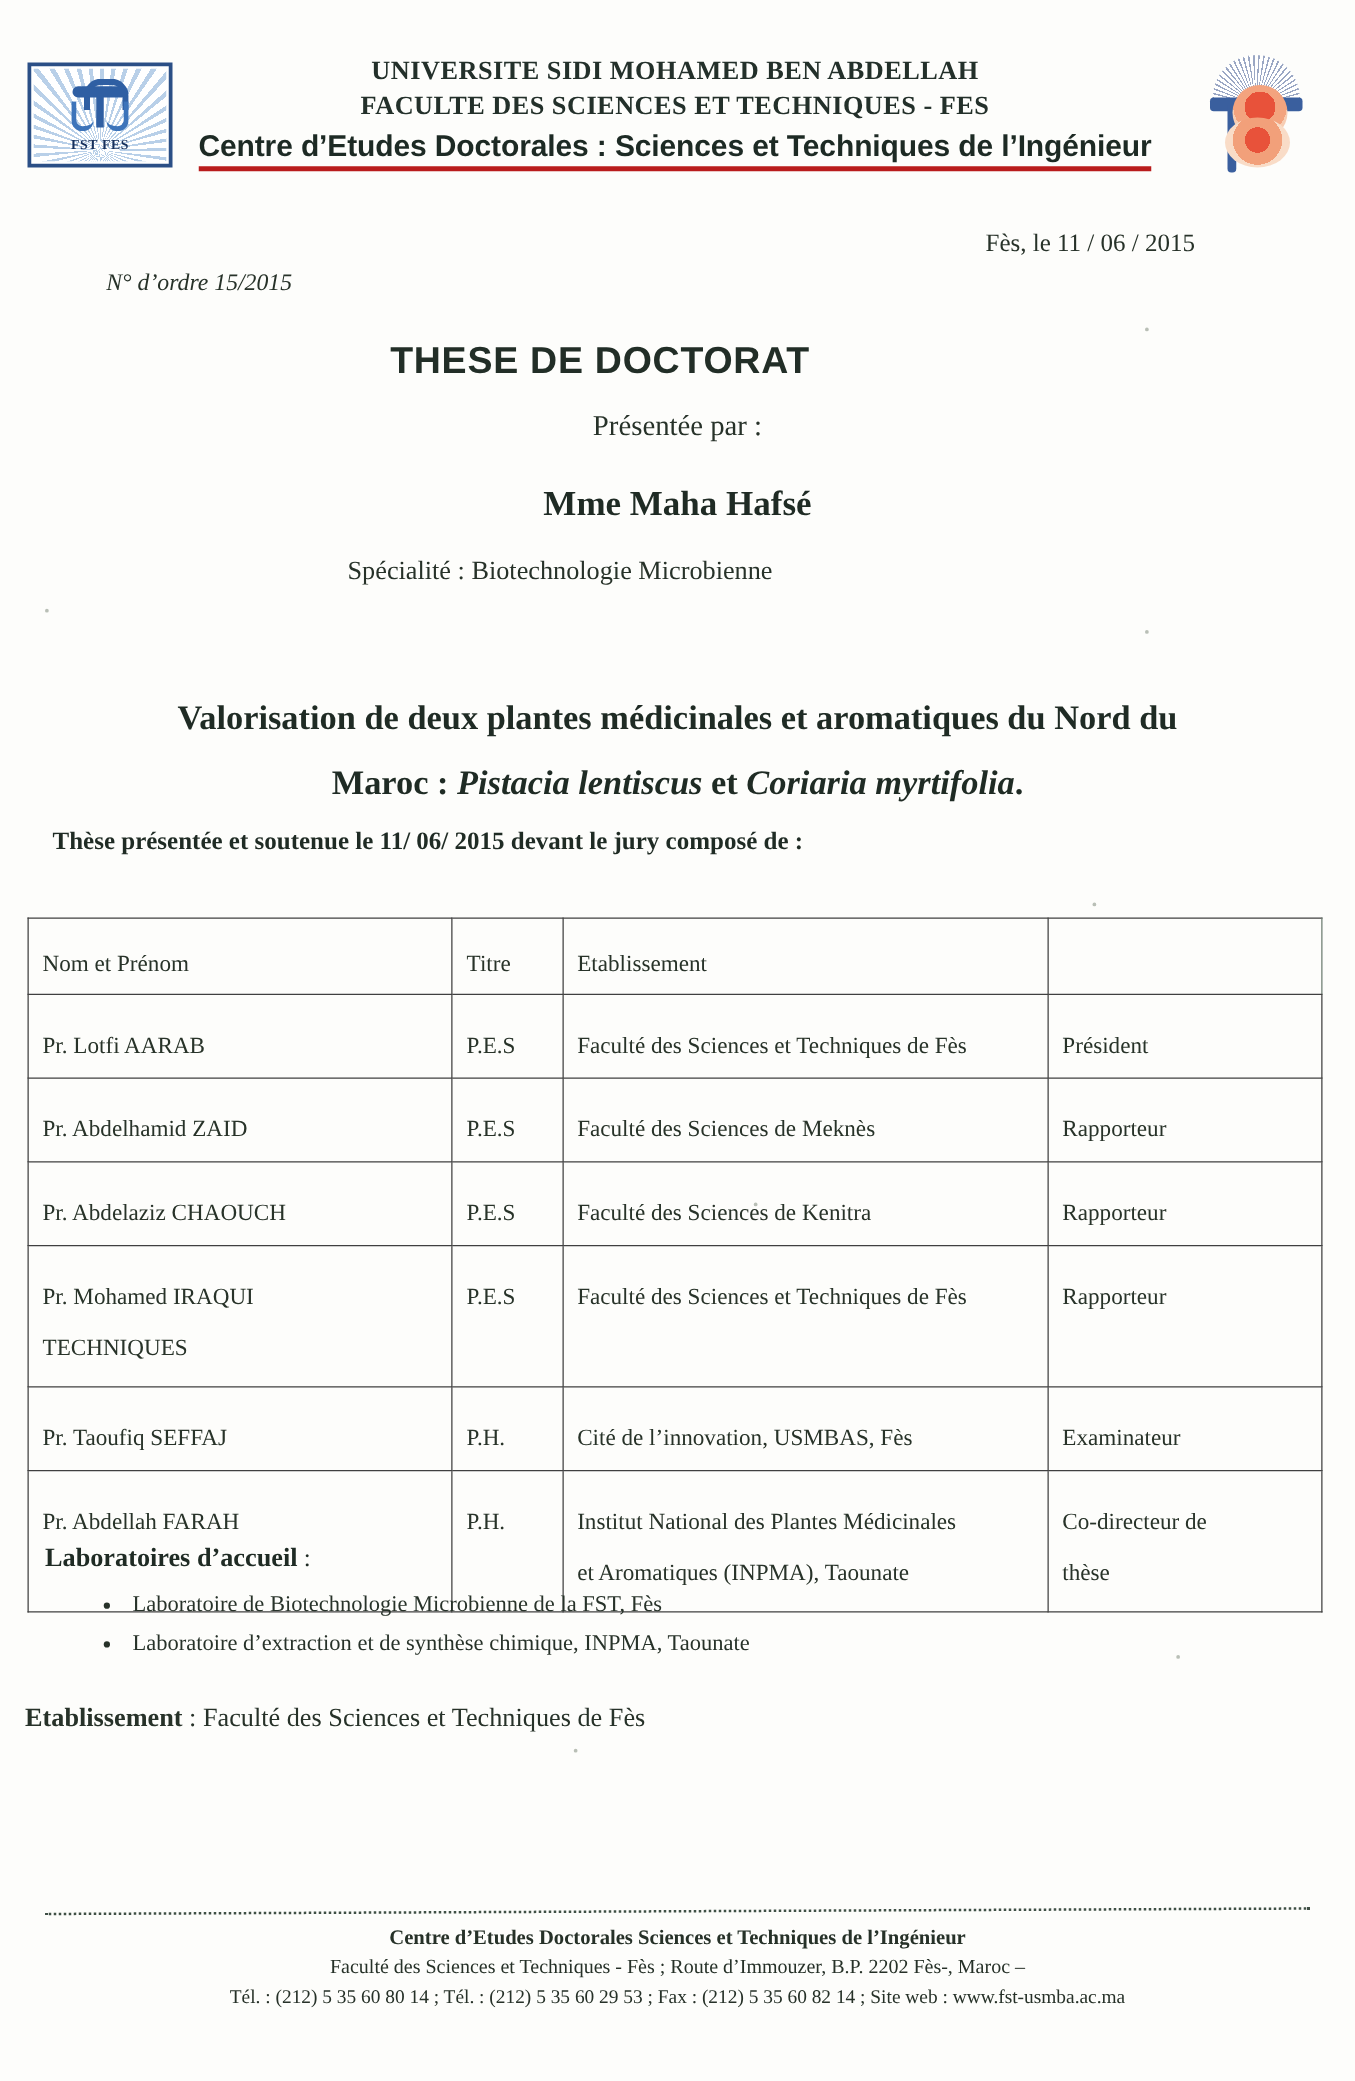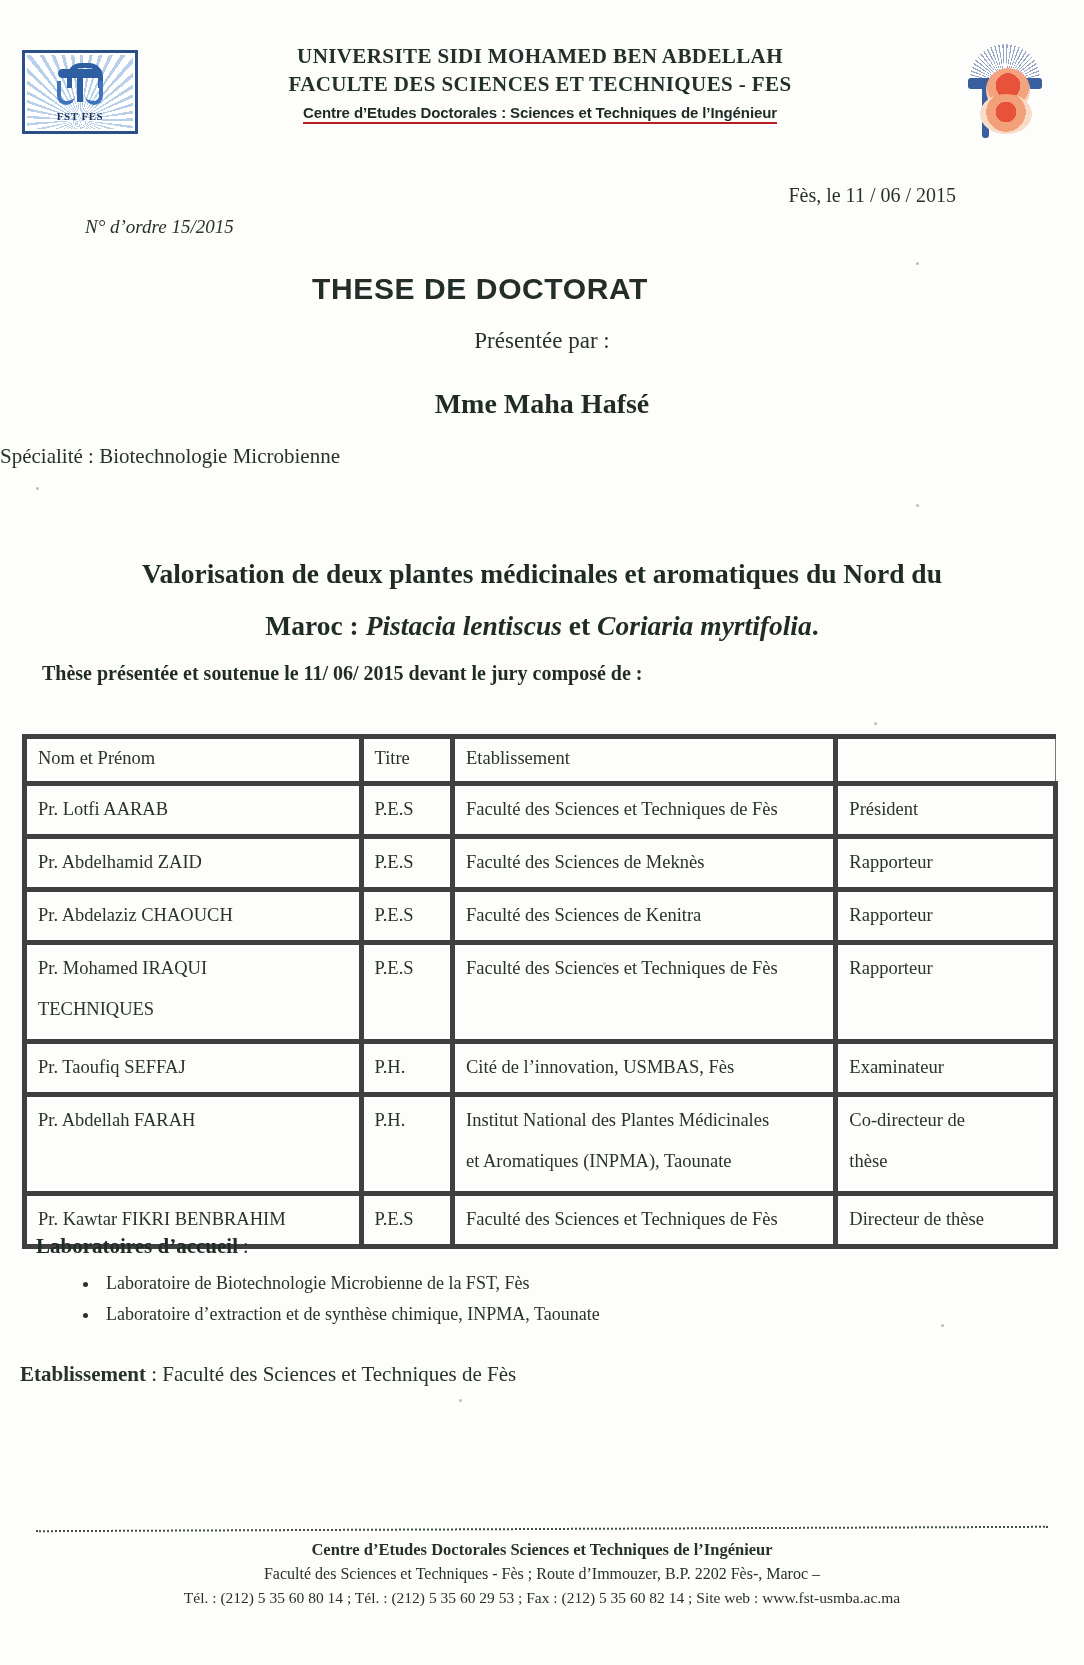--- a/index.html
+++ b/index.html
@@ -110,25 +110,25 @@
     font-weight: bold;
     font-size: 21px;
     letter-spacing: .4px;
     line-height: 28px;
     color: #23302a;
   }
   .centre-line {
     margin-top: 6px;
     font-family: "Liberation Sans", sans-serif;
     font-weight: bold;
-    font-size: 15px;
+    font-size: 24px;
     letter-spacing: -0.1px;
     color: #1d2a24;
     display: inline-block;
-    border-bottom: 2px solid #b91c1c;
+    border-bottom: 4px solid #b91c1c;
     padding-bottom: 1px;
   }
 
   .logo-um {
     position: absolute;
     right: 40px;
     top: 6px;
     width: 78px;
     height: 98px;
   }
@@ -216,21 +216,21 @@
     text-align: center;
     font-family: "Liberation Serif", serif;
     font-weight: bold;
     font-size: 28px;
     color: #1f2b24;
   }
   .speciality {
     position: absolute;
     top: 444px;
     left: 0; width: 896px;
-    text-align: left;
+    text-align: center;
     font-size: 21px;
     color: #273229;
   }
 
   .main-title {
     position: absolute;
     top: 548px;
     left: 42px;
     width: 1000px;
     text-align: center;
@@ -258,22 +258,22 @@
     position: absolute;
     top: 734px;
     left: 22px;
     width: 1036px;
     border-collapse: collapse;
     font-family: "Liberation Serif", serif;
     font-size: 18.5px;
     color: #283329;
   }
   .jury-table td {
-    border: 5px solid #404040;
-    padding: 5px 9px 7px 11px;
+    border: 1px solid #404040;
+    padding: 23px 9px 7px 11px;
     vertical-align: top;
     line-height: 36px;
     height: 30px;
     margin-top: 36px;
   }
   .jury-table td.c-name  { width: 322px; }
   .jury-table td.c-title { width: 68px; }
   .jury-table td.c-estab { width: 372px; }
   .jury-table td.c-role  { width: 200px; }
   .jury-table tr.head td { line-height: 28px; }
@@ -447,26 +447,20 @@
         <td class="c-estab">
           <span>Institut National des Plantes Médicinales</span>
           <span class="cell-l2">et Aromatiques (INPMA), Taounate</span>
         </td>
         <td class="c-role">
           <span>Co-directeur de</span>
           <span class="cell-l2">thèse</span>
         </td>
       </tr>
 
-      <tr>
-        <td class="c-name">Pr. Kawtar FIKRI BENBRAHIM</td>
-        <td class="c-title">P.E.S</td>
-        <td class="c-estab">Faculté des Sciences et Techniques de Fès</td>
-        <td class="c-role">Directeur de thèse</td>
-      </tr>
     </tbody>
   </table>
 
   <div class="labs-heading">
     <span>Laboratoires d’accueil</span><span class="plain"> :</span>
   </div>
   <ul class="labs-list">
     <li>Laboratoire de Biotechnologie Microbienne de la FST, Fès</li>
     <li>Laboratoire d’extraction et de synthèse chimique, INPMA, Taounate</li>
   </ul>

